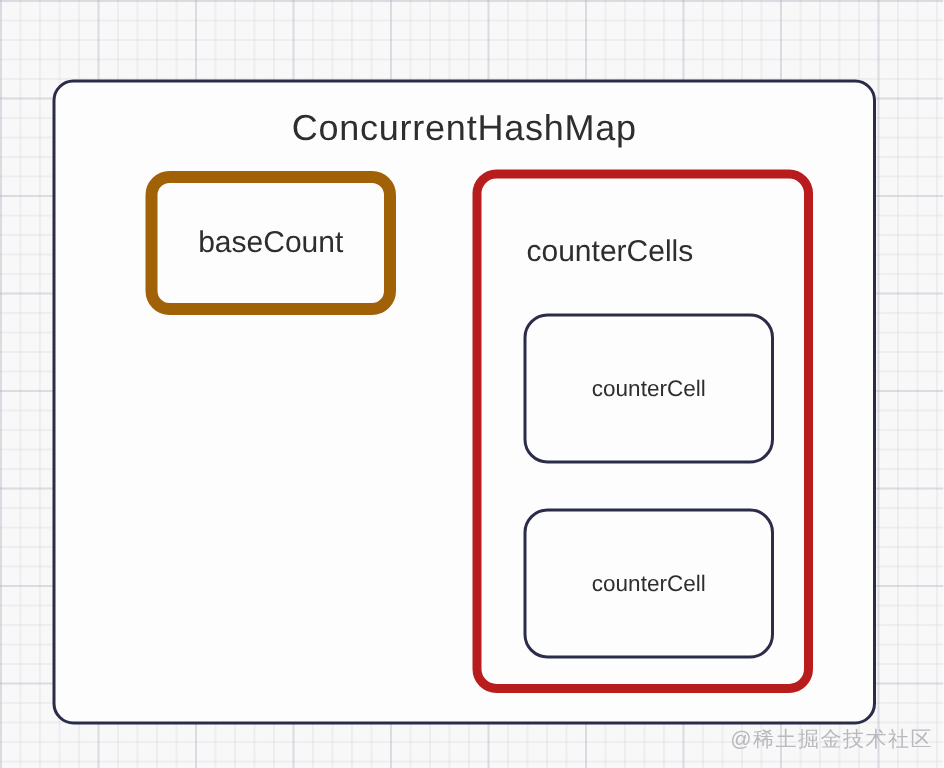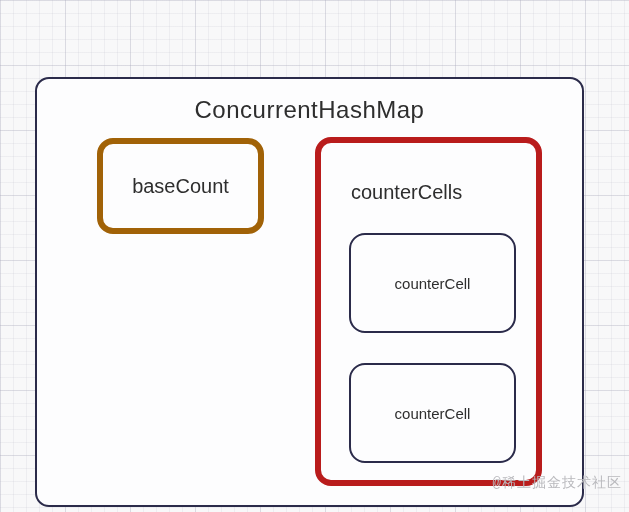--- a/index.html
+++ b/index.html
@@ -24,40 +24,39 @@
   .outer-box {
     position: absolute;
     left: 35px;
     top: 53px;
     width: 549px;
     height: 430px;
     box-sizing: border-box;
     border: 2px solid #2b2b4a;
     border-radius: 14px;
     background: #fdfdfe;
-    margin-top: 24px;
   }
   .diagram-title {
     position: absolute;
     left: 0;
     top: 17px;
     width: 100%;
     text-align: center;
     font-size: 24px;
     color: #2e2e2e;
     letter-spacing: 0.5px;
   }
   .basecount-box {
     position: absolute;
     left: 60px;   
     top: 59px;    
     width: 167px;
     height: 96px;
     box-sizing: border-box;
-    border: 6px solid #a16207;
+    border: 8px solid #a16207;
     border-radius: 16px;
     background: #fdfdfe;
     display: flex;
     align-items: center;
     justify-content: center;
     font-size: 20px;
     color: #2e2e2e;
   }
   .countercells-box {
     position: absolute;
@@ -90,25 +89,24 @@
     align-items: center;
     justify-content: center;
     font-size: 15px;
     color: #2e2e2e;
   }
   .countercell-1 { top: 90px; }   
   .countercell-2 { top: 220px; }  
   .watermark {
     position: absolute;
     right: 7px;
-    bottom: 20px;
+    bottom: 10px;
     font-size: 14px;
     color: #b9b9bd;
     letter-spacing: 1px;
-    font-family: Liberation Mono, monospace;
   }
 </style>
 </head>
 <body>
 
 <div class="canvas">
 
   <div class="outer-box">
 
     <div class="diagram-title">ConcurrentHashMap</div>

